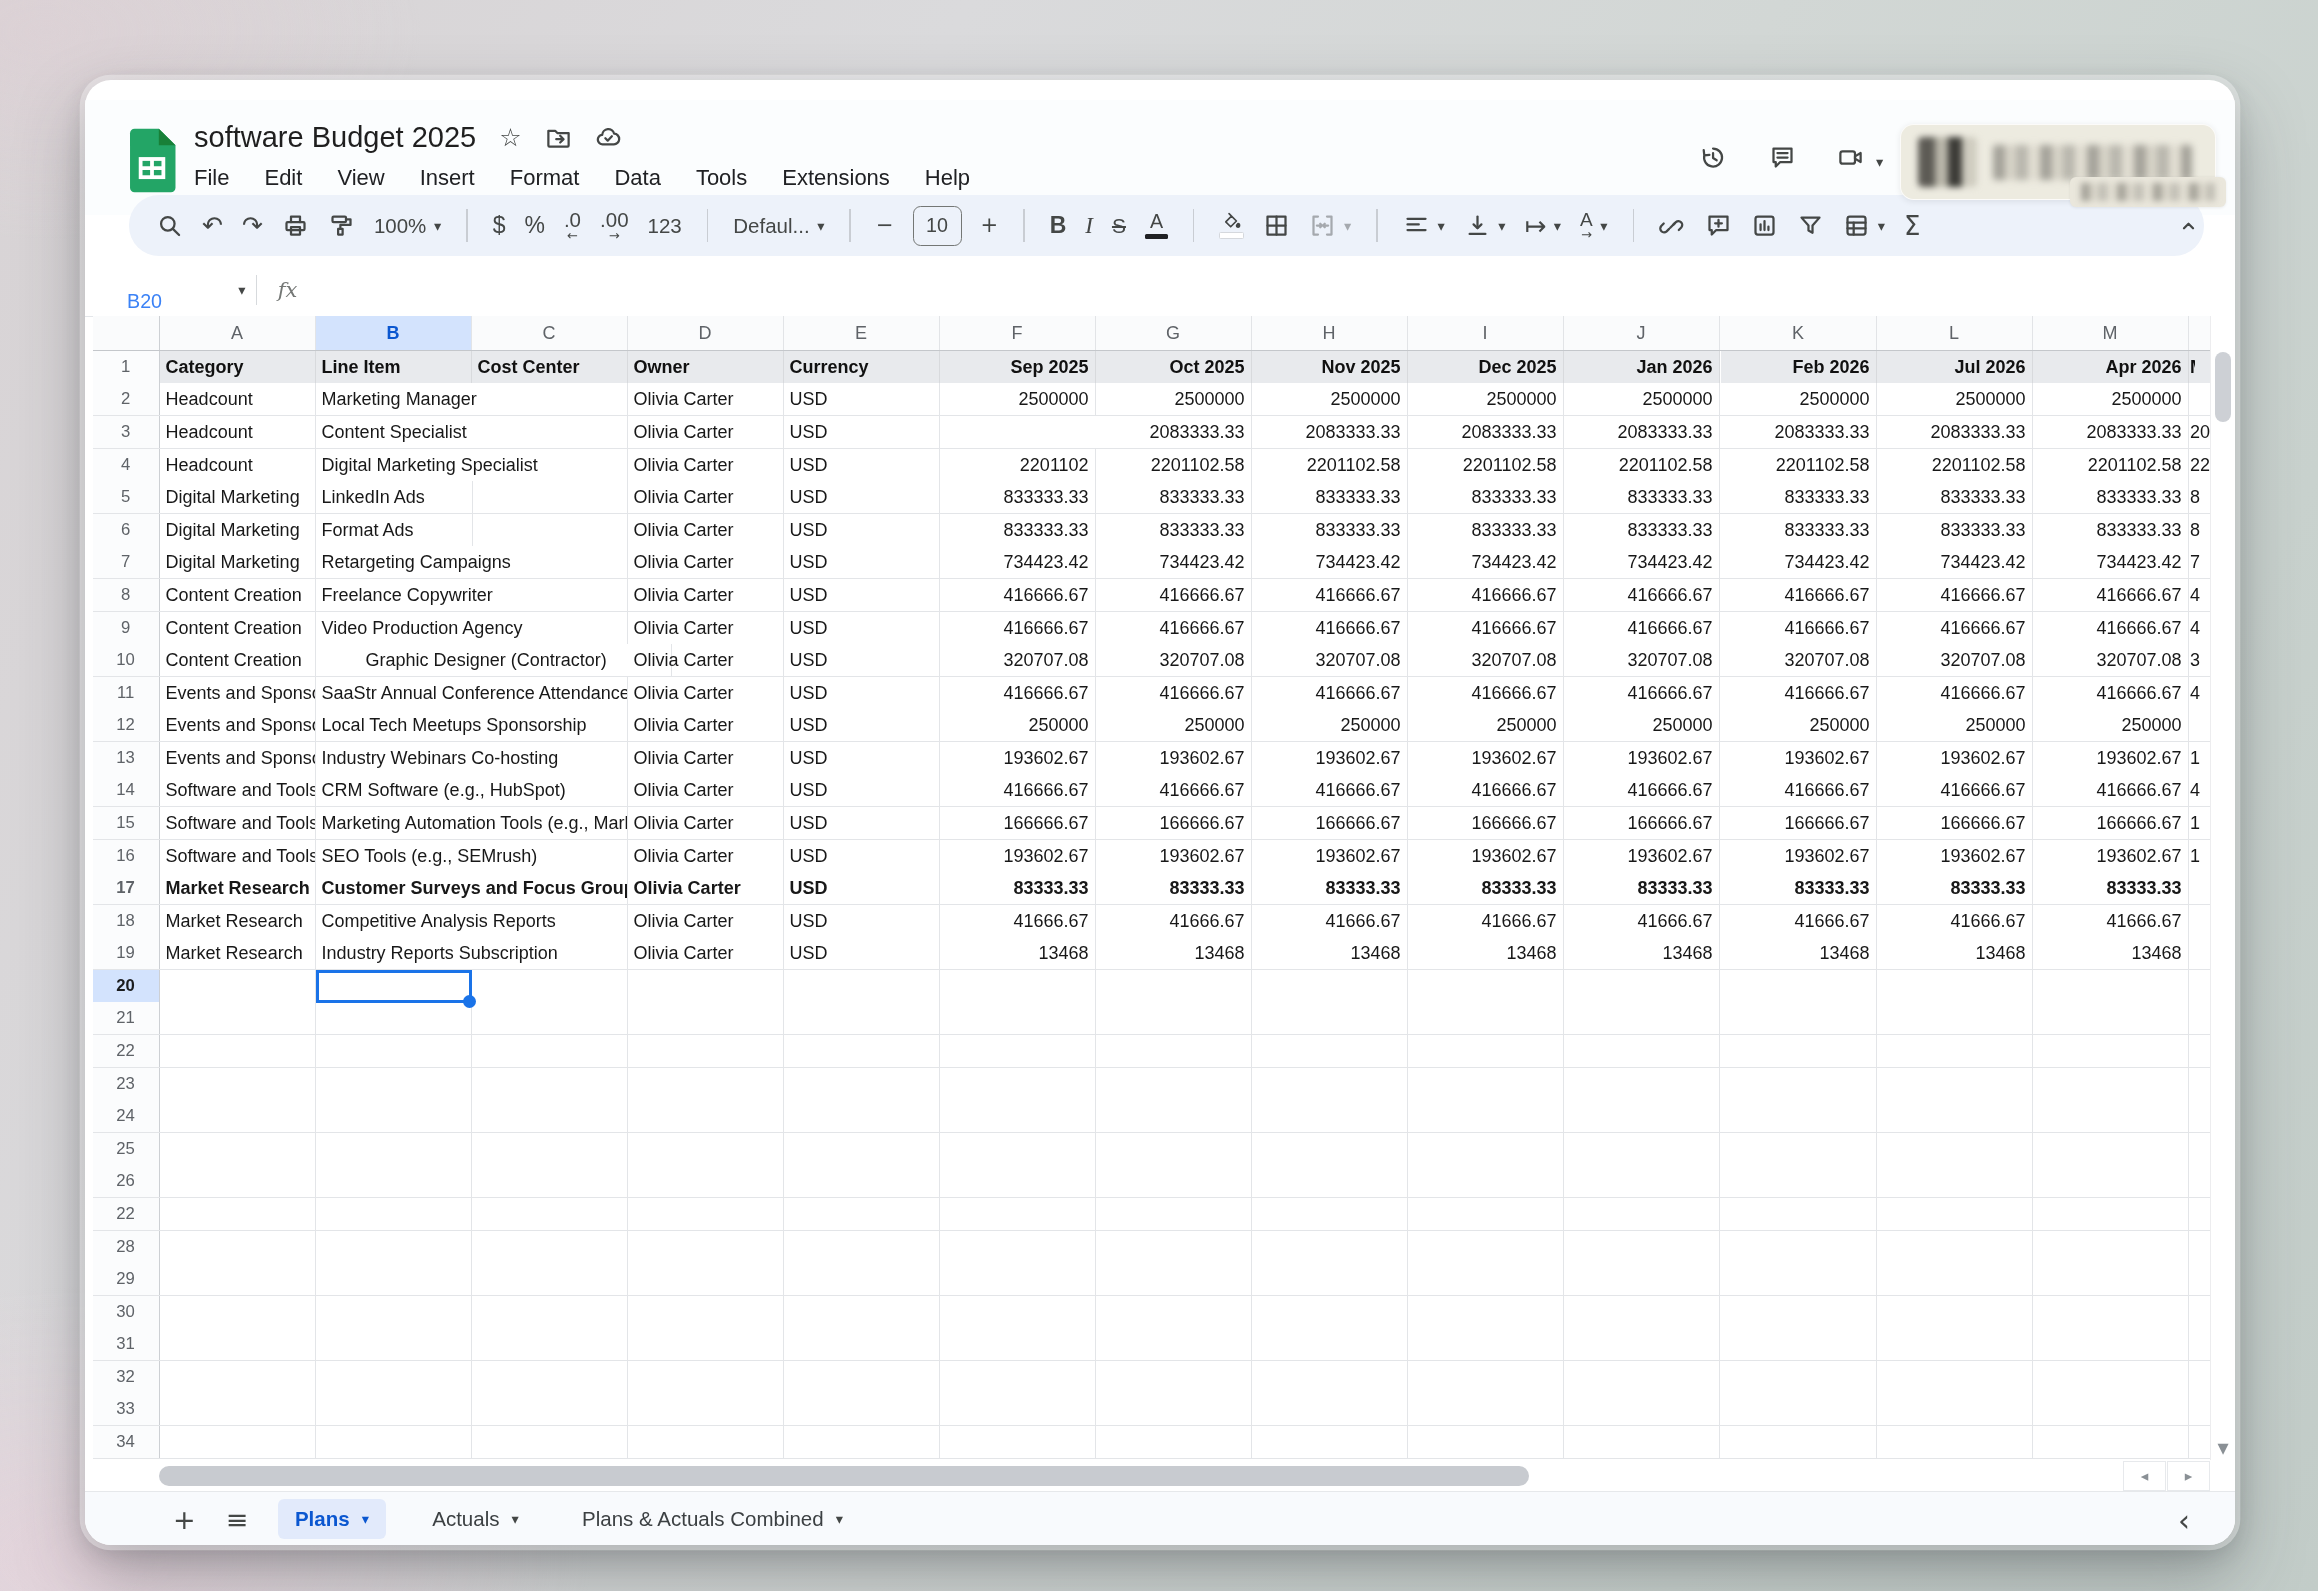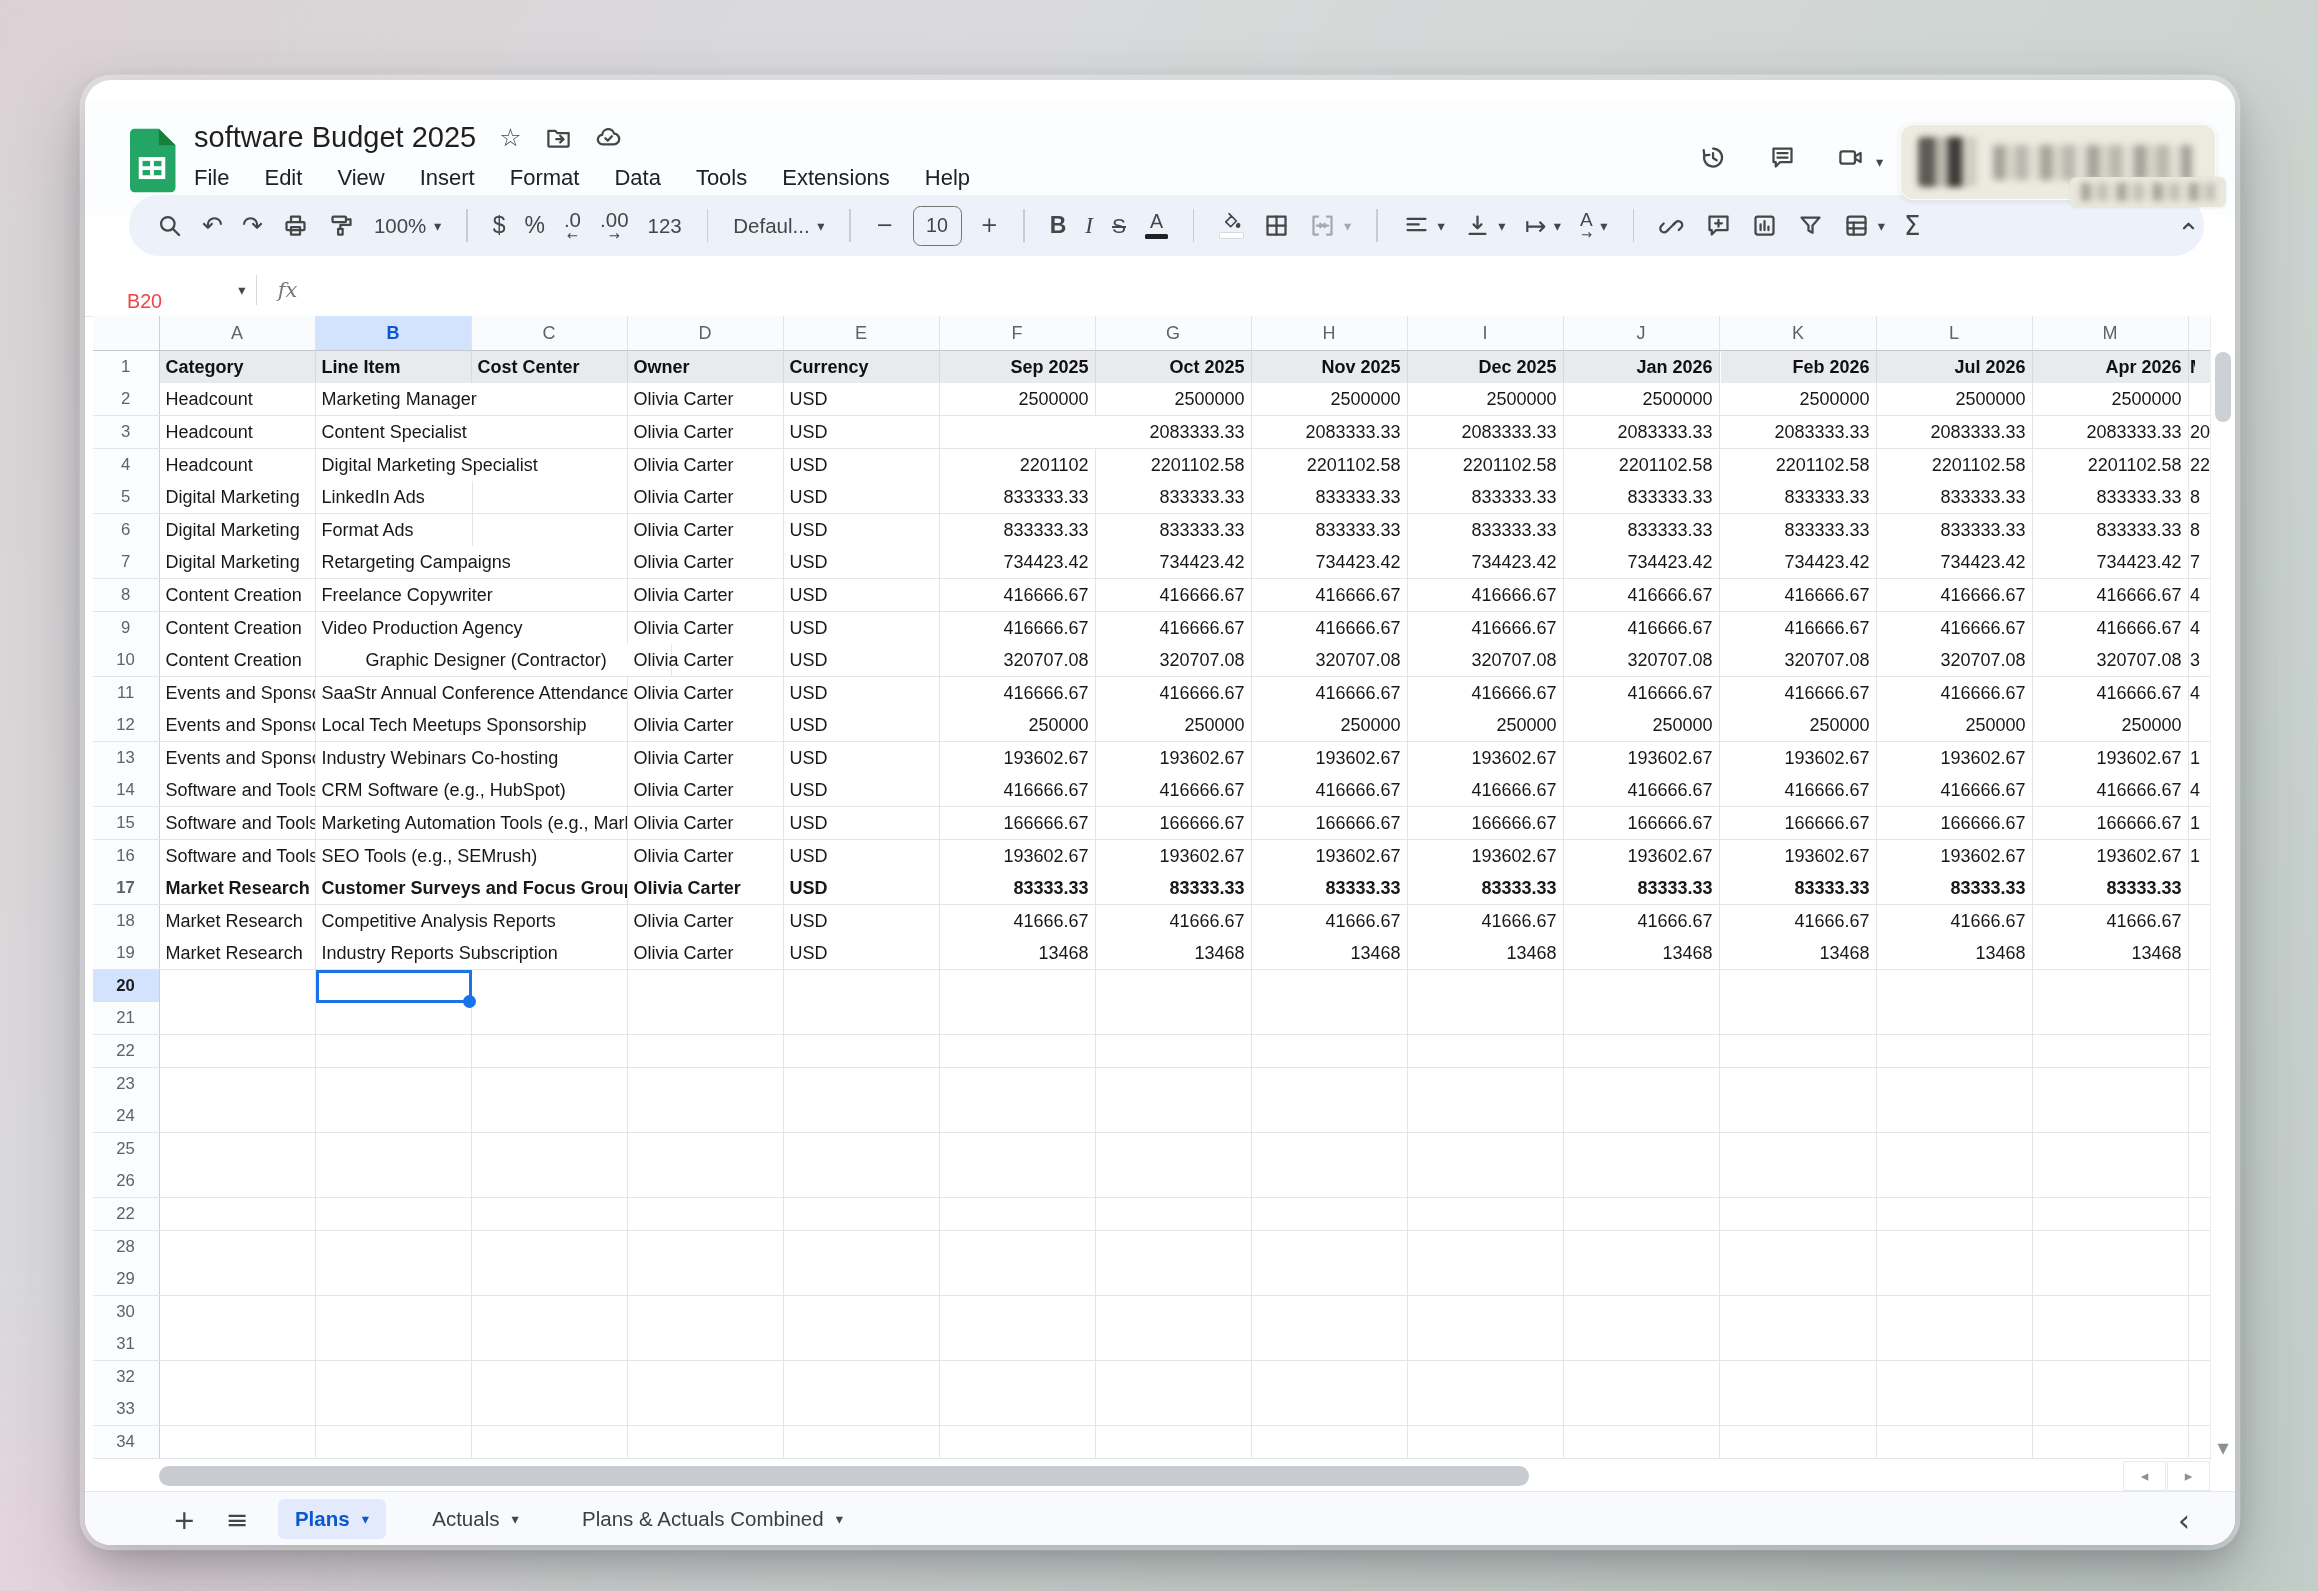--- a/index.html
+++ b/index.html
@@ -57,21 +57,21 @@
   .stack .low{font-size:13px;margin-top:-1.5px;font-family:"DejaVu Sans",sans-serif;}
   .abar{width:23px;height:5.3px;background:#202124;border-radius:1.5px;margin-top:2.3px;}
   .fillbar{width:23px;height:5.3px;background:#ffffff;border:0.8px solid #d5d8dd;border-radius:1.5px;margin-top:0.8px;}
   .disabled{opacity:.42;}
   svg.ic{width:27px;height:27px;stroke:#444746;fill:none;stroke-width:2;stroke-linecap:round;stroke-linejoin:round;}
   .collapse-tb{position:absolute;right:33px;top:132px;z-index:3;}
   
   .fbar{position:absolute;left:0;top:183px;width:100%;height:53px;background:#fff;
         border-bottom:0.8px solid #e3e6ea;display:flex;align-items:center;}
   .namebox{width:129px;display:flex;align-items:center;padding-left:42px;}
-  .namebox .ref{font-size:19.7px;color:#ef4444;margin-top:24px;}
+  .namebox .ref{font-size:19.7px;color:#3b82f6;margin-top:24px;}
   .namebox .dd{margin-left:auto;margin-right:10.6px;}
   .fbar .vsep{width:0.8px;height:30px;background:#d7dadd;}
   .fx{font-family:"DejaVu Serif",serif;font-style:italic;font-size:21px;color:#747775;margin-left:21px;}
   
   #grid{position:absolute;left:7.6px;top:236px;width:2118px;height:1144px;background:#fff;overflow:hidden;}
   .strip{position:absolute;left:0;top:0;width:2118px;height:35px;background:#fafbfc;border-bottom:0.8px solid #c4c7cb;box-sizing:border-box;}
   .corner{position:absolute;left:0;top:0;width:67px;height:34px;border-right:0.8px solid #cdd0d4;box-sizing:border-box;}
   .colhead{position:absolute;top:0;height:34px;line-height:34px;text-align:center;
         font-size:18px;color:#5f6368;border-right:0.8px solid #e2e4e7;box-sizing:border-box;}
   .colhead.sel{background:#d3e3fd;color:#0b57d0;font-weight:700;}

